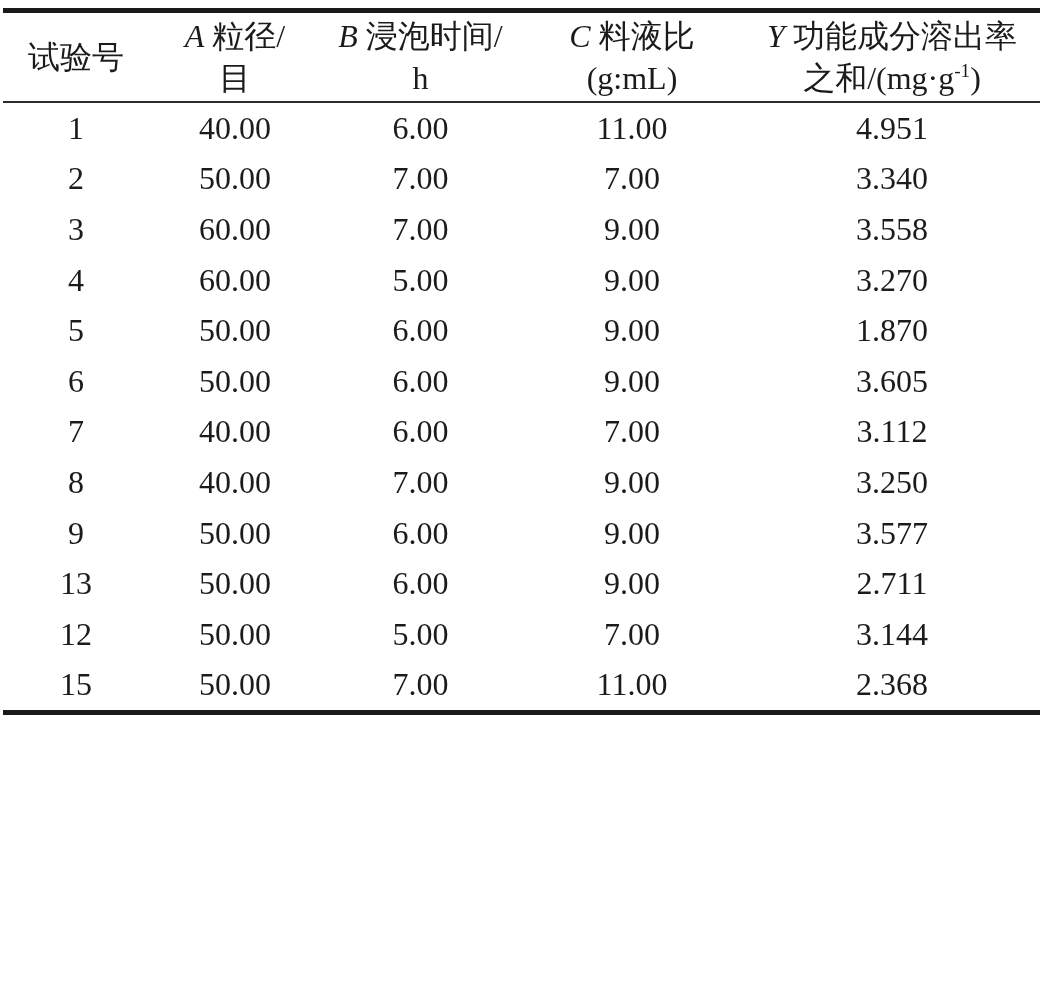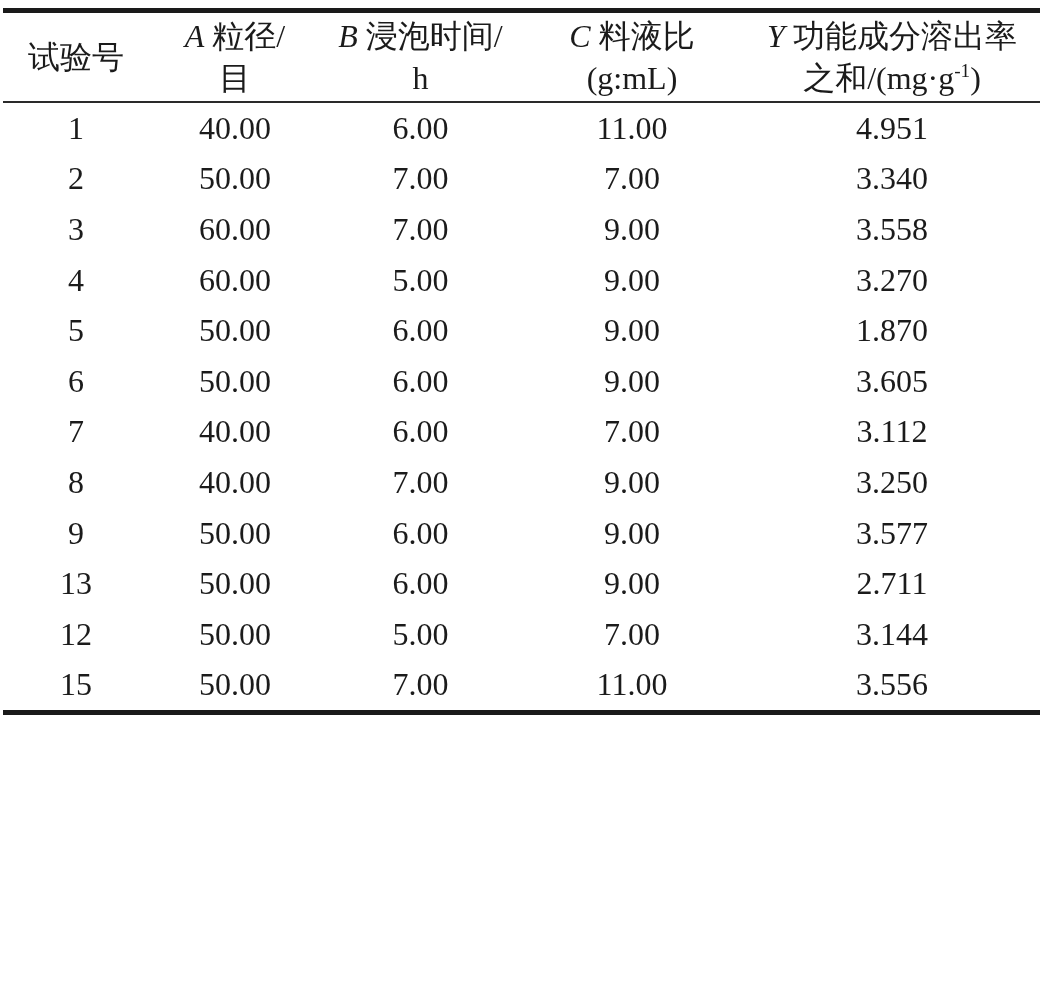--- a/index.html
+++ b/index.html
@@ -167,17 +167,17 @@
           <td>50.00</td>
           <td>5.00</td>
           <td>7.00</td>
           <td>3.144</td>
         </tr>
         <tr>
           <td>15</td>
           <td>50.00</td>
           <td>7.00</td>
           <td>11.00</td>
-          <td>3.556</td>
+          <td>2.368</td>
         </tr>
       </tbody>
   </table>
 </div>
 
 </body></html>

